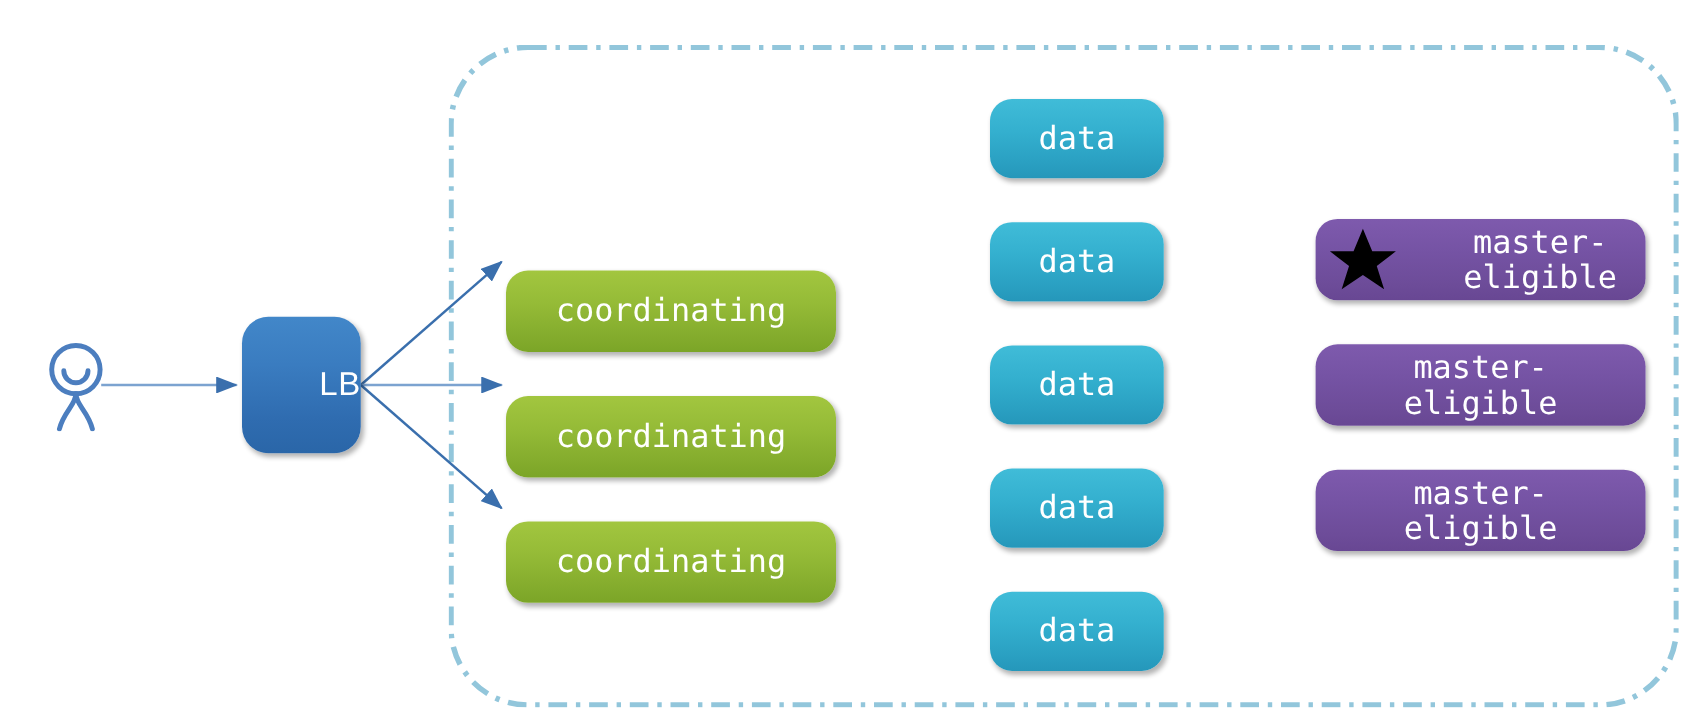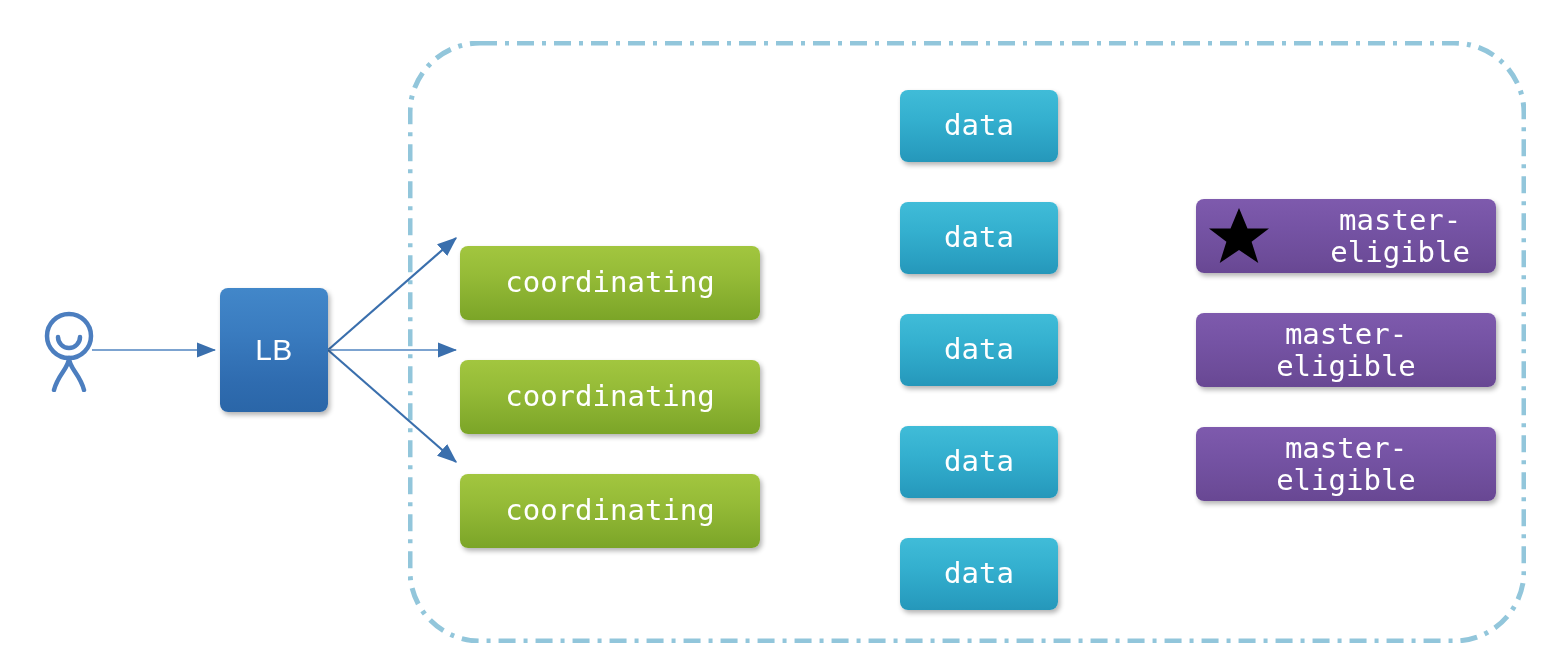--- a/index.html
+++ b/index.html
@@ -24,39 +24,40 @@
     left: 408px;
     top: 41px;
     width: 1118px;
     height: 602px;
     pointer-events: none;
   }
 
   
   .node {
     position: absolute;
-    border-radius: 8px;
+    border-radius: 20px;
     box-shadow: 2px 3px 5px rgba(0,0,0,0.30);
     display: flex;
     align-items: center;
     justify-content: center;
     box-sizing: border-box;
     color: #ffffff;
     font-family: "DejaVu Sans Mono", "Liberation Mono", monospace;
     line-height: 1.14;
     text-align: center;
     white-space: pre-line;
   }
 
   .node-lb {
     background: linear-gradient(180deg, #4287c9 0%, #3a7cc0 35%, #2f6cb0 75%, #2a66a8 100%);
-    border-radius: 8px;
+    border-radius: 24px;
     font-family: "Liberation Sans", sans-serif;
     font-size: 30px;
     letter-spacing: 0.5px;
+    justify-content: flex-end;
   }
 
   .node-coordinating {
     background: linear-gradient(180deg, #a2c63f 0%, #95bb37 40%, #84ac2d 80%, #7ba527 100%);
     font-size: 29px;
     margin-top: 47px;
   }
 
   .node-data {
     background: linear-gradient(180deg, #40bcd8 0%, #34b0cf 40%, #2aa0c2 80%, #2597ba 100%);

